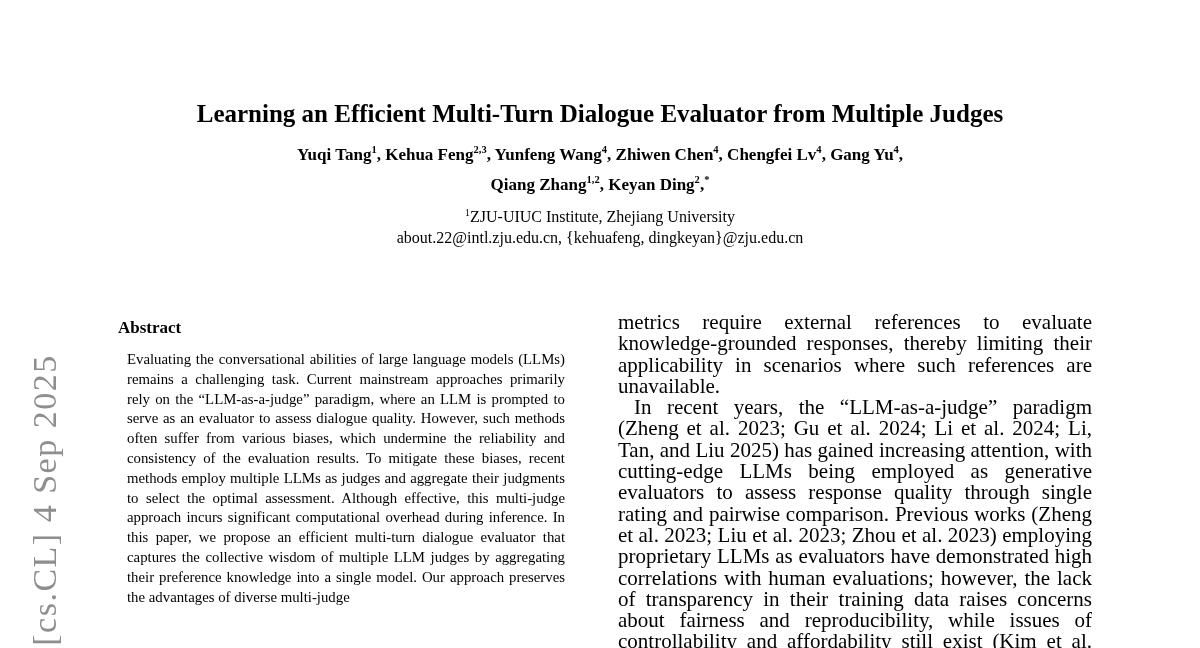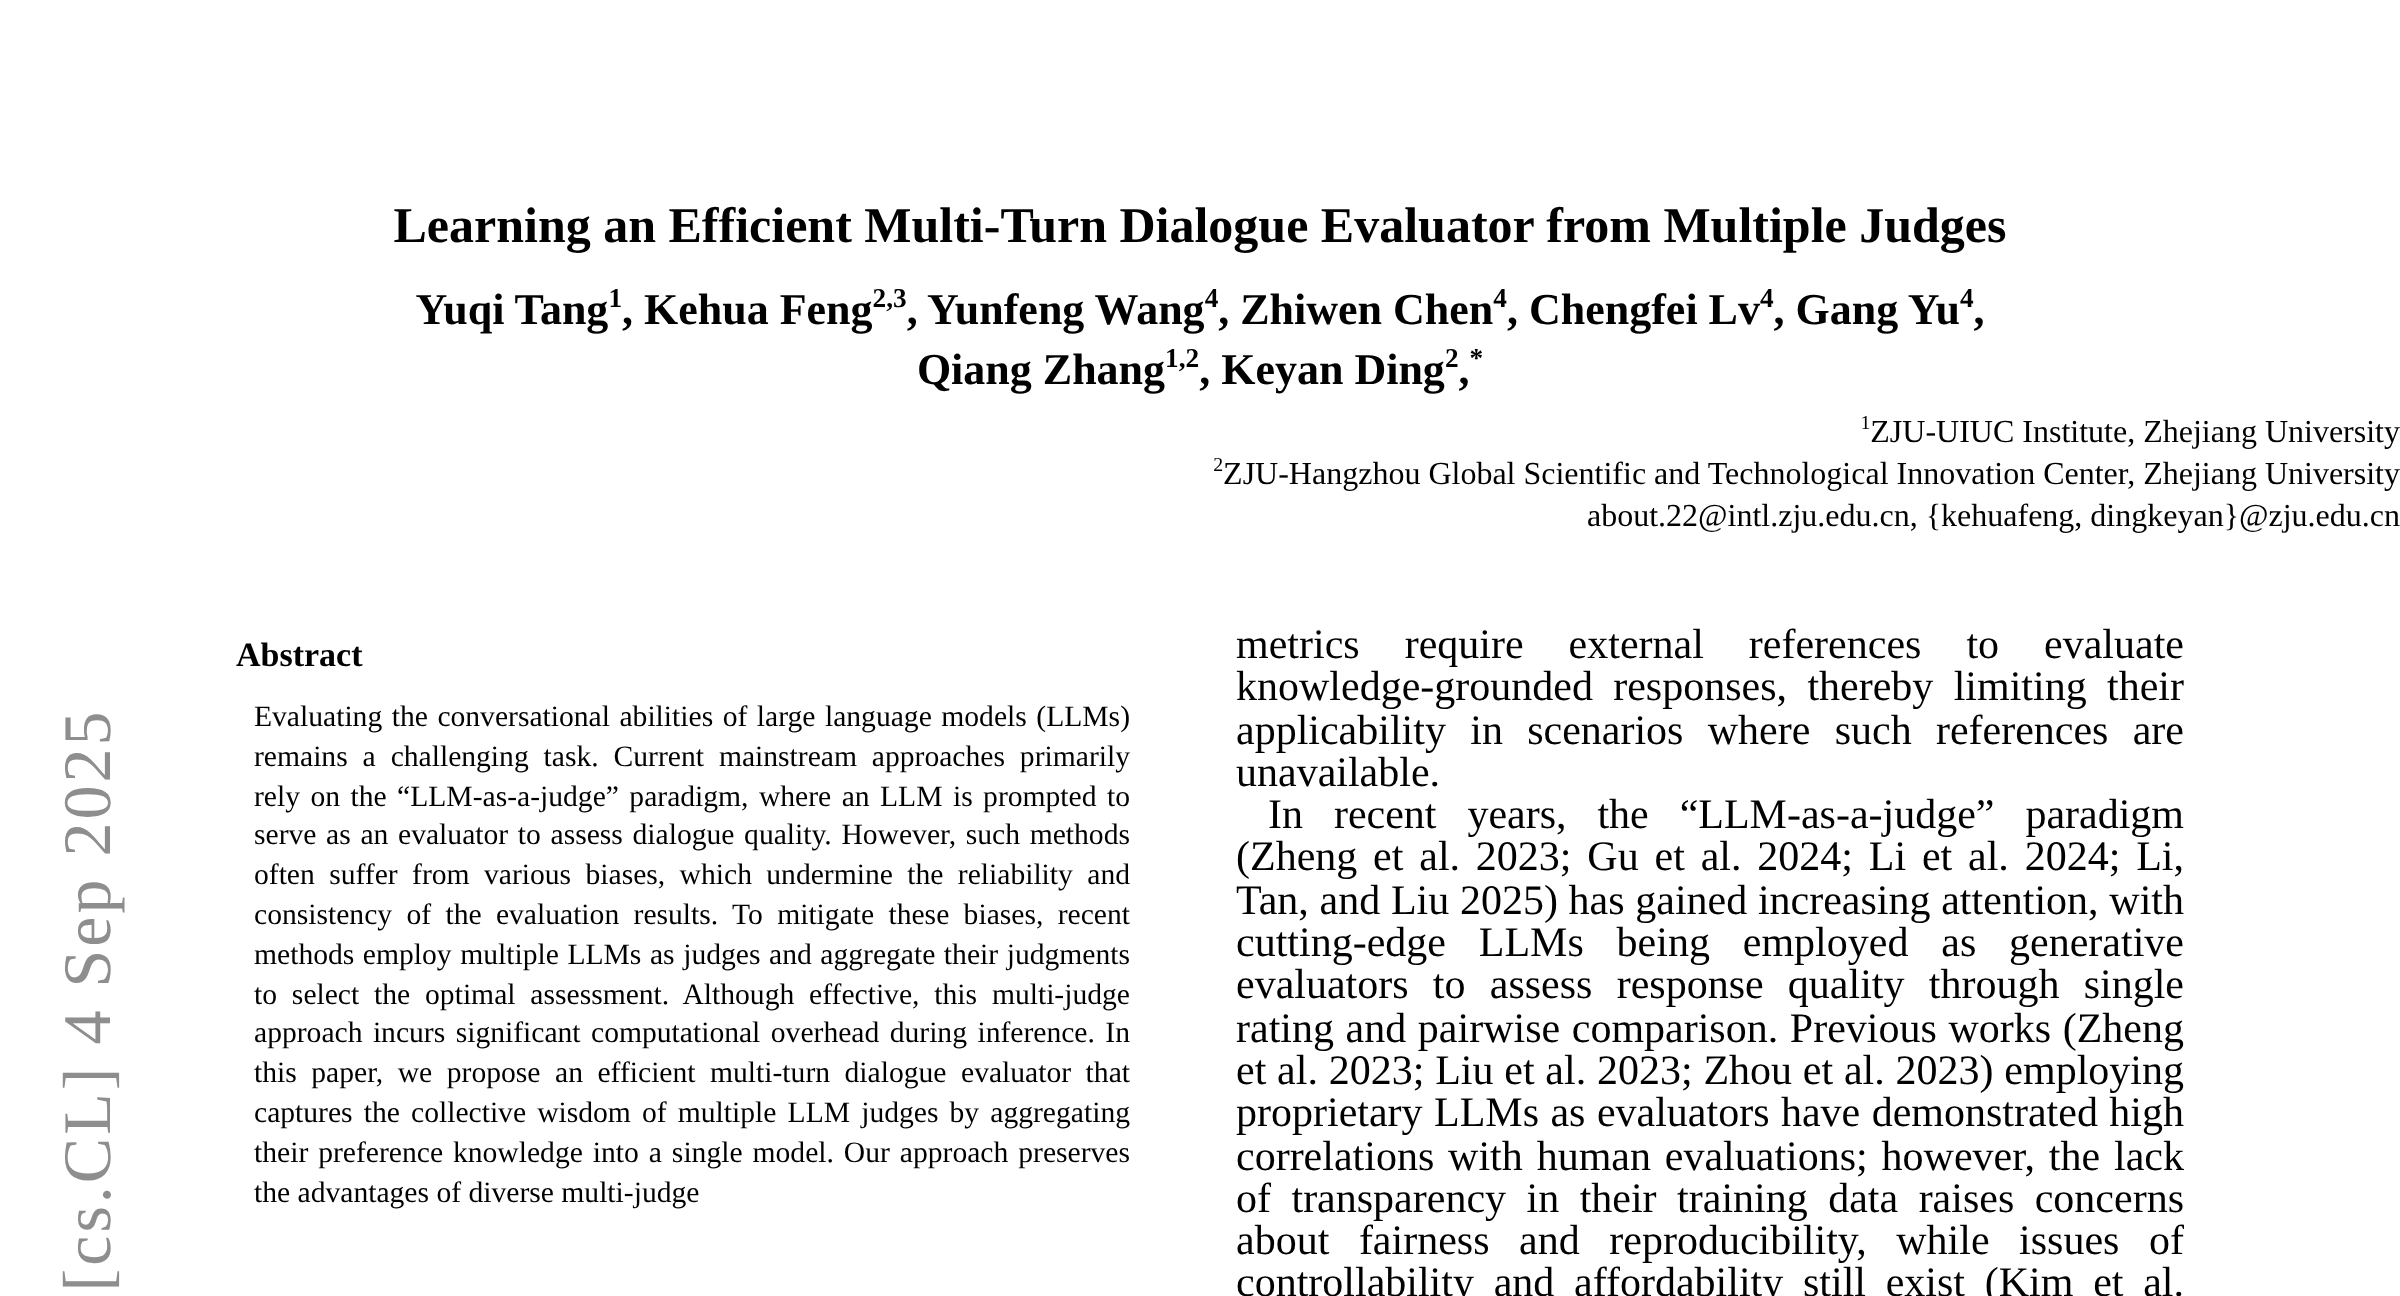--- a/index.html
+++ b/index.html
@@ -35,31 +35,30 @@
     text-align: center;
   }
   .paper-title {
     margin-top: 84px;
     font-size: 25px;
     line-height: 28px;
     font-weight: bold;
   }
   .author-block {
     margin-top: 12px;
-    font-size: 22px;
+    font-size: 17px;
     line-height: 30px;
     font-weight: bold;
   }
   sup { font-size: 62%; line-height: 0; }
   .affil-block {
     margin-top: 6px;
     font-size: 16px;
     line-height: 21px;
     font-weight: normal;
-    text-align: right;
   }
   .col-left {
     position: absolute;
     left: 118px;
     top: 318px;
     width: 460px;
   }
   .abstract-heading {
     text-align: left;
     font-weight: bold;
@@ -93,21 +92,20 @@
   <div class="paper-title">Learning an Efficient Multi-Turn Dialogue Evaluator from Multiple Judges</div>
 
   <div class="author-block">
     <span><span>Yuqi Tang</span><sup>1</sup><span>, </span></span><span><span>Kehua Feng</span><sup>2,3</sup><span>, </span></span><span><span>Yunfeng Wang</span><sup>4</sup><span>, </span></span><span><span>Zhiwen Chen</span><sup>4</sup><span>, </span></span><span><span>Chengfei Lv</span><sup>4</sup><span>, </span></span><span><span>Gang Yu</span><sup>4</sup><span>,</span></span>
     <br>
     <span><span>Qiang Zhang</span><sup>1,2</sup><span>, </span></span><span><span>Keyan Ding</span><sup>2</sup><span>,</span><sup>*</sup></span>
   </div>
 
   <div class="affil-block">
     <div><sup>1</sup><span>ZJU-UIUC Institute, Zhejiang University</span></div>
-    <div><sup>2</sup><span>ZJU-Hangzhou Global Scientific and Technological Innovation Center, Zhejiang University</span></div>
     <div>about.22@intl.zju.edu.cn, {kehuafeng, dingkeyan}@zju.edu.cn</div>
   </div>
 </div>
 
 <div class="col-left">
   <div class="abstract-heading">Abstract</div>
   <p class="abstract-text">Evaluating the conversational abilities of large language models (LLMs) remains a challenging task. Current mainstream approaches primarily rely on the “LLM-as-a-judge” paradigm, where an LLM is prompted to serve as an evaluator to assess dialogue quality. However, such methods often suffer from various biases, which undermine the reliability and consistency of the evaluation results. To mitigate these biases, recent methods employ multiple LLMs as judges and aggregate their judgments to select the optimal assessment. Although effective, this multi-judge approach incurs significant computational overhead during inference. In this paper, we propose an efficient multi-turn dialogue evaluator that captures the collective wisdom of multiple LLM judges by aggregating their preference knowledge into a single model. Our approach preserves the advantages of diverse multi-judge</p>
 </div>
 
 <div class="col-right">

